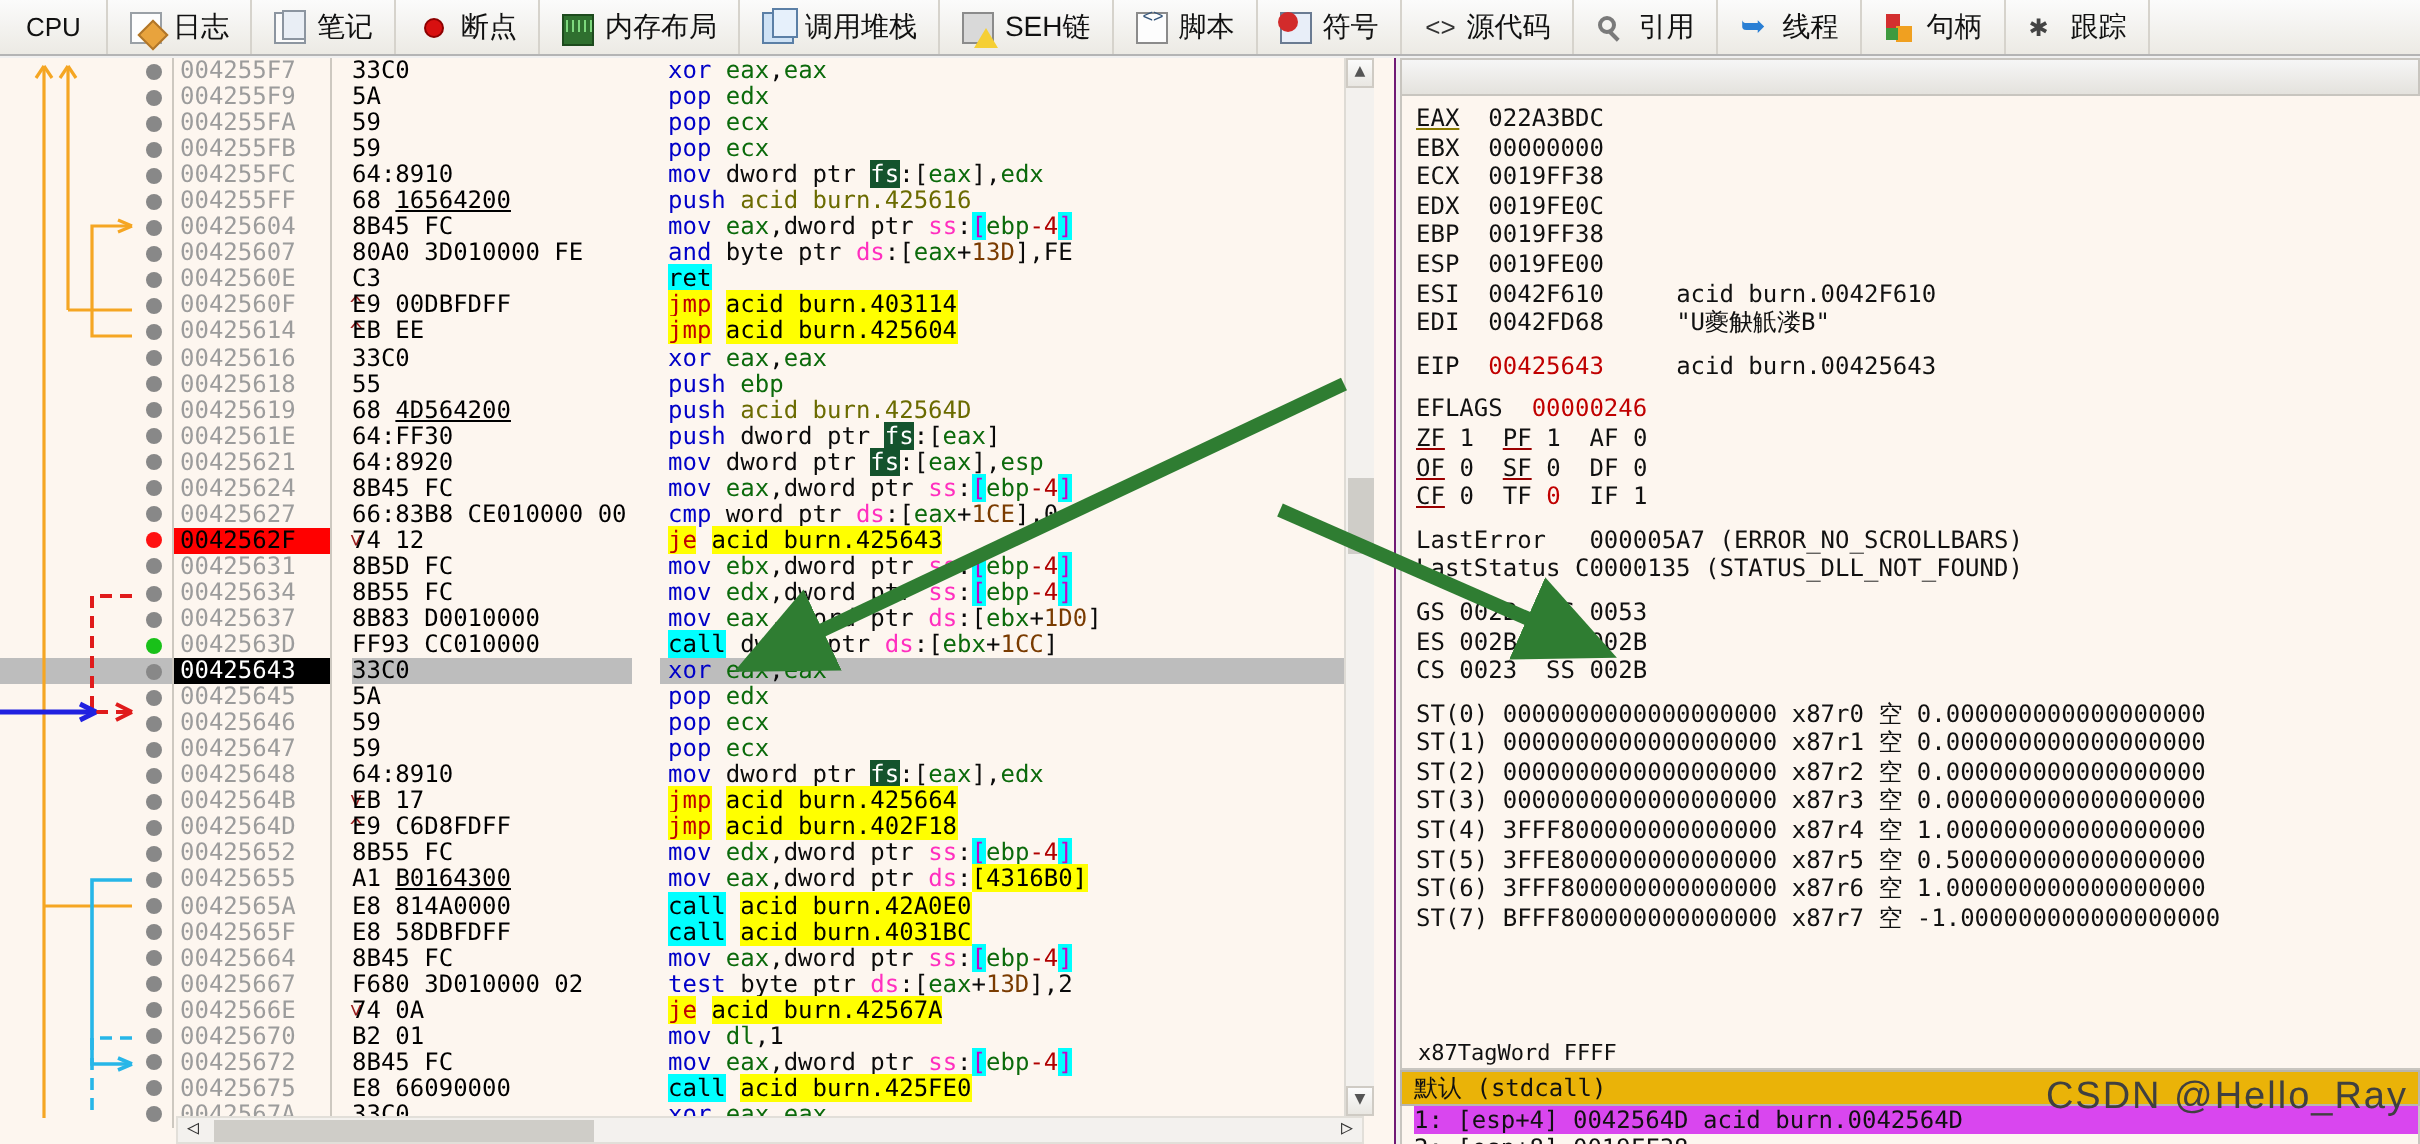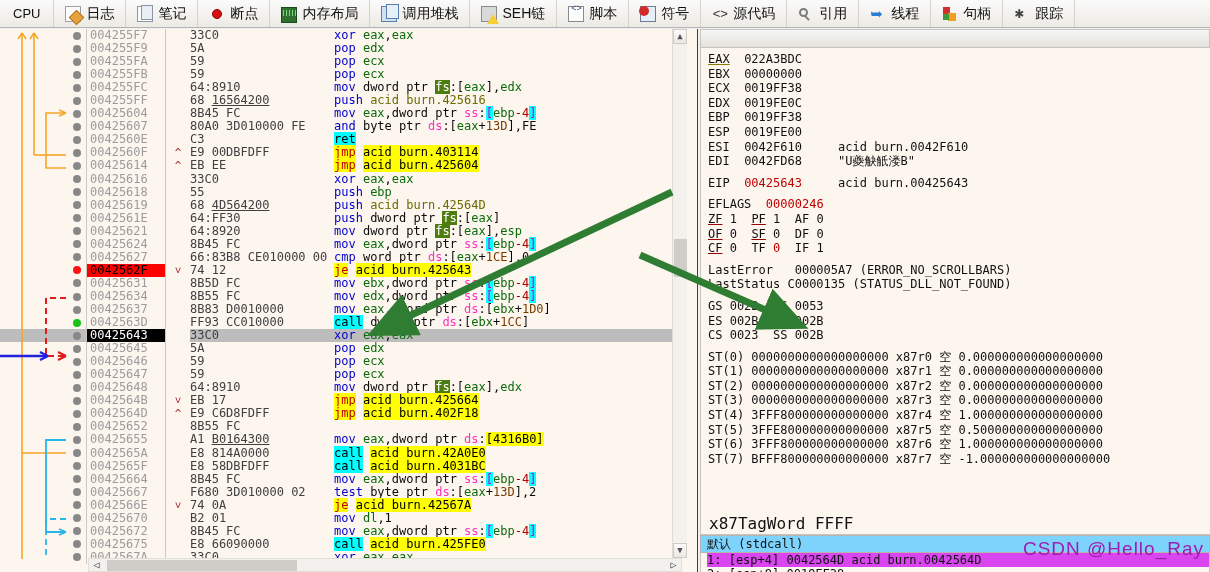--- a/index.html
+++ b/index.html
@@ -78,28 +78,28 @@
   .c-bp{ position:absolute; left:68px; top:0; width:18px; height:100%; }
   .c-bp i{ display:block; width:8px;height:8px;border-radius:50%;background:#888; margin:2.6px auto 0;}
   .c-bp.green i{ background:#19c119; }
   .c-bp.red i{ background:#ff1111; }
   .c-addr{
     position:absolute; left:86px; top:0; width:80px; height:100%;
     color:#9c9c9c; padding-left:3px; letter-spacing:0px;
     border-right:1px solid #cdc8c0; border-left:1px solid #cdc8c0;
   }
   .c-arrow{ position:absolute; left:171px; top:0; width:14px; text-align:center; color:#9b1c1c; font-size:11px;}
-  .c-bytes{ position:absolute; left:190px; top:0; width:140px; color:#404040; }
+  .c-bytes{ position:absolute; left:176px; top:0; width:140px; color:#000000; }
   .c-bytes u{ text-decoration:underline; }
   .c-dis{ position:absolute; left:330px; top:0; right:0; color:#0a0a0a; padding-left:4px;}
 
   
   .m{ color:#0000c8;text-align:right; }            
   .mg{ color:#0b6a0b; }              
-  .seg-fs{ background:#4d7c0f; color:#ffffff;text-align:center; }
+  .seg-fs{ background:#14532d; color:#ffffff;text-align:center; }
   .seg-ss,.seg-ds{ color:#ff2fbf; }
   .hl-cy{ background:#00ffff; color:#000; }
   .hl-ye{ background:#ffff00; color:#000; }
   .num{ color:#7a3b00; }
   .brk{ background:#00ffff; color:#c800c8;}
   .sym{ color:#6b6b00; }
 
   
   #d-vscroll{ position:absolute; right:10px; top:0; width:15px; height:529px; background:#f3f1ee; border-left:1px solid #dedbd5;}
   #d-vscroll .btn{height:15px;background:linear-gradient(#fbfbfb,#e9e7e2);border:1px solid #cfcbc4;text-align:center;font-size:9px;line-height:13px;color:#555;}
@@ -120,34 +120,34 @@
     overflow:hidden; padding:4px 0 0 7px;
   }
   .rline{ height:14.6px; line-height:14.6px; white-space:pre; color:#111; }
   .rname{ color:#111; }
   .rname.u{ text-decoration:underline; text-decoration-color:#8a7a00;}
   .rflag.u{ text-decoration:underline; text-decoration-color:#9b0000;}
   .rval{ color:#111; }
   .rval.red{ color:#c00000; }
   .rcmt{ color:#111; }
   .gap{ height:7px; }
-  #x87tw{ position:absolute; left:8px; bottom:1px; font-family:"DejaVu Sans Mono","Liberation Mono",monospace; font-size:16px; color:#111;}
+  #x87tw{ position:absolute; left:8px; bottom:1px; font-family:"DejaVu Sans Mono","Liberation Mono",monospace; font-size:11px; color:#111;}
 
   #callconv{ position:absolute; left:0; top:506px; width:510px; height:18px;
-      background:#7dd3fc; border:1px solid #b9b5ae;
+      background:#eab308; border:1px solid #b9b5ae;
       font-family:"DejaVu Sans Mono","Liberation Mono",monospace; font-size:12px;
       line-height:16px; padding-left:6px; color:#111;}
   #stackargs{ position:absolute; left:0; top:524px; width:510px; height:48px; background:#fdf6ef;
       border:1px solid #c8c5bf; border-top:none; overflow:hidden;
       font-family:"DejaVu Sans Mono","Liberation Mono",monospace; font-size:12px; padding-left:6px;}
   .sline{ height:14px; line-height:14px; white-space:pre; color:#111;}
   .sline.sel{ background:#d946ef; }
 
   
-  #wm{ position:absolute; right:6px; top:538px; font-size:19px; color:#a21caf;
+  #wm{ position:absolute; right:6px; top:538px; font-size:19px; color:#404040;
        font-family:"Liberation Sans",sans-serif; letter-spacing:1px; pointer-events:none;}
 
   
   #overlay{ position:absolute; left:0; top:0; width:1210px; height:572px; pointer-events:none; }
 </style>
 </head>
 <body>
 
 <div id="tabstrip">
   <div class="tab first">
@@ -518,20 +518,21 @@
         <span class="c-dis"><span class="hl-ye" style="color:#c00000">jmp</span> <span class="hl-ye">acid burn.402F18</span></span>
       </div>
       <div class="drow">
         <span class="c-jm"></span>
         <span class="c-bp ">
           <i></i>
         </span>
         <span class="c-addr">00425652</span>
         <span class="c-arrow"></span>
         <span class="c-bytes">8B55 FC</span>
+        <span class="c-dis"><span class="m">mov</span> <span class="mg">edx</span>,dword ptr <span class="seg-ss">ss</span>:<span class="brk">[</span><span style="color:#b00000"><span class="mg">ebp</span>-4</span><span class="brk">]</span></span>
       </div>
       <div class="drow">
         <span class="c-jm"></span>
         <span class="c-bp ">
           <i></i>
         </span>
         <span class="c-addr">00425655</span>
         <span class="c-arrow"></span>
         <span class="c-bytes">A1 <u>B0164300</u></span>
         <span class="c-dis"><span class="m">mov</span> <span class="mg">eax</span>,dword ptr <span class="seg-ds">ds</span>:<span class="hl-ye">[4316B0]</span></span>

